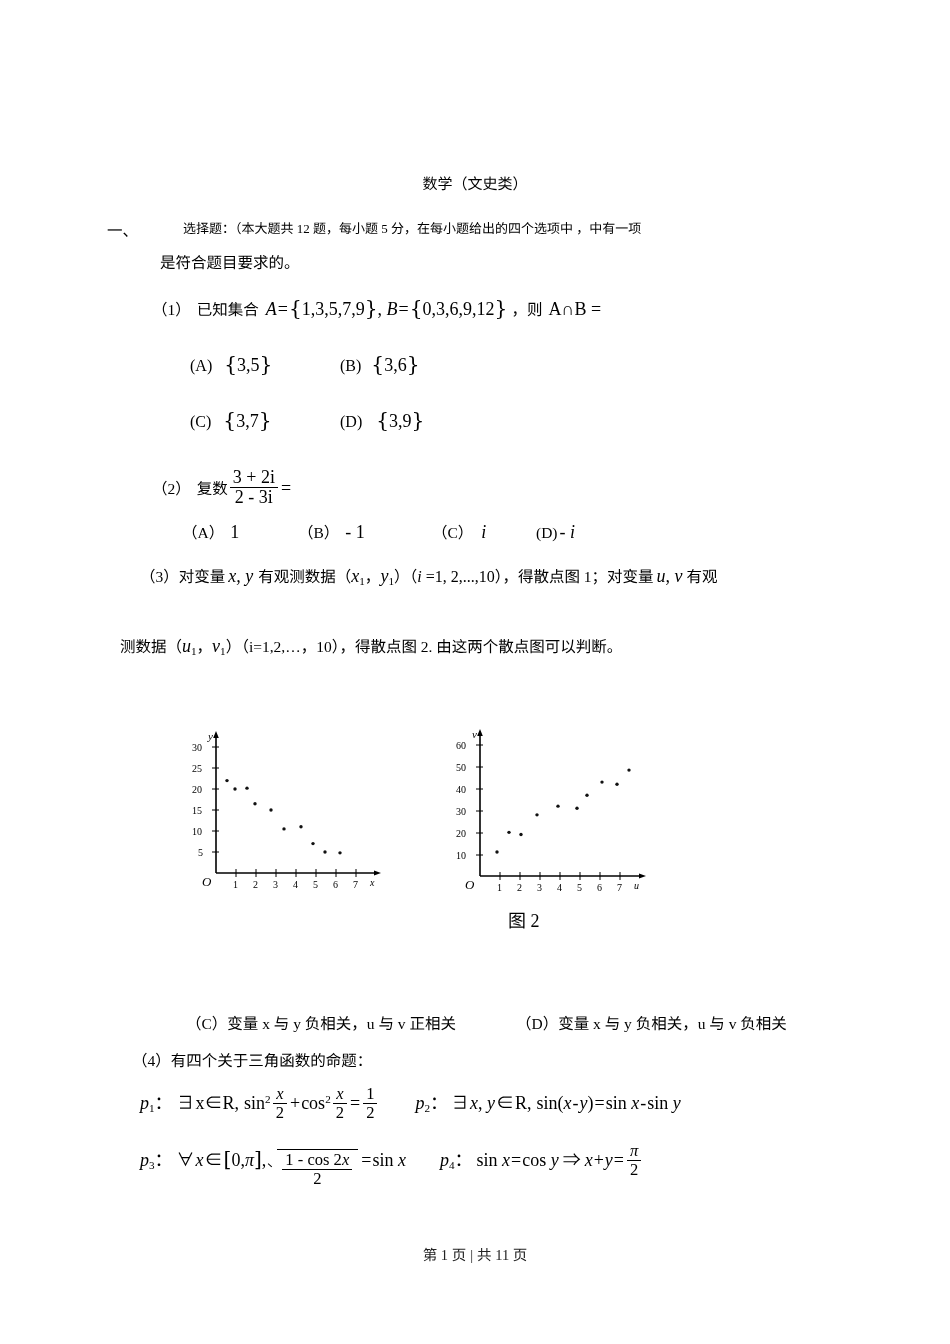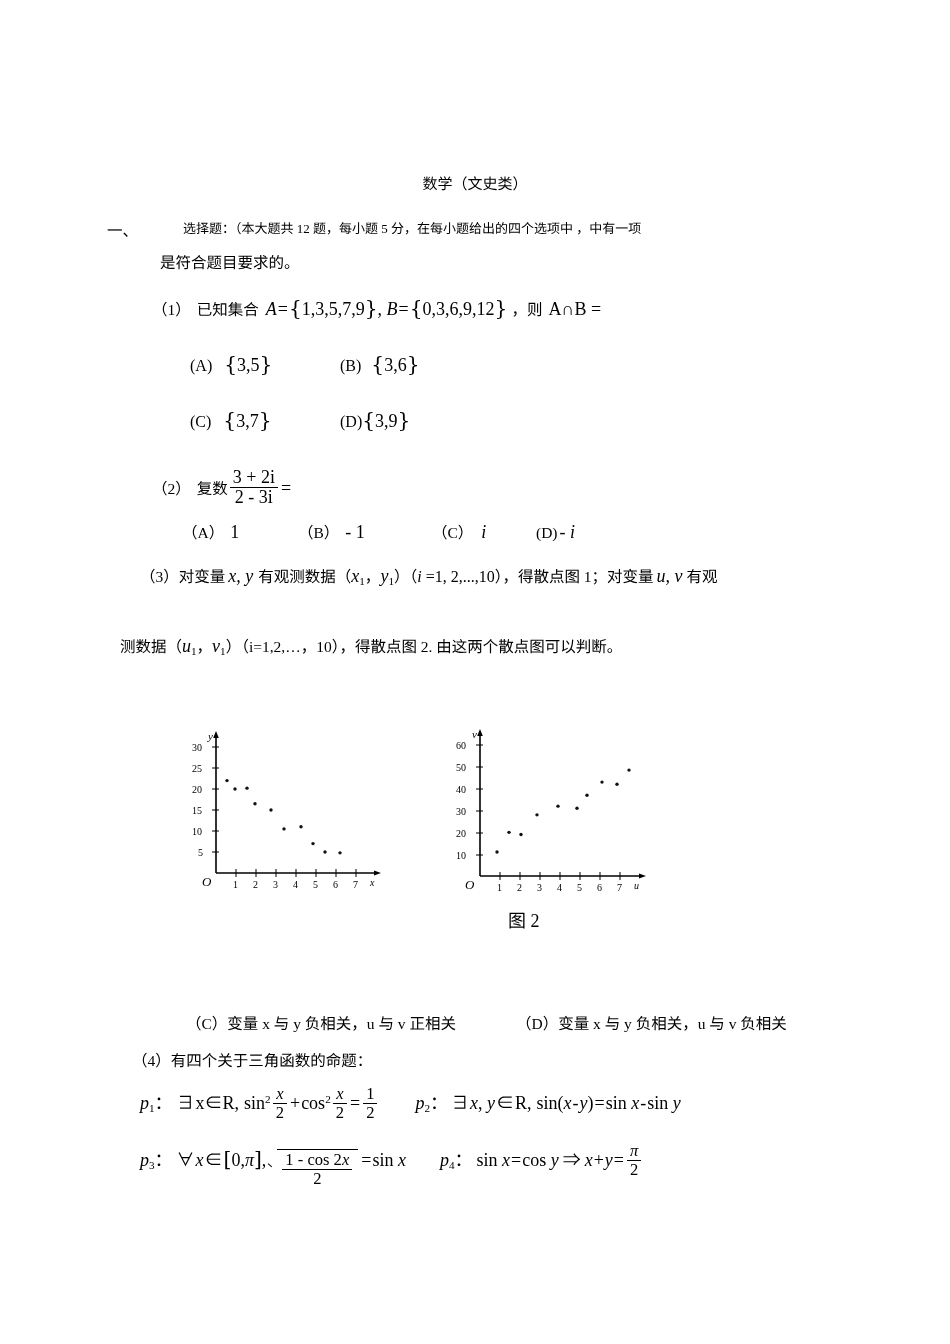--- a/index.html
+++ b/index.html
@@ -159,21 +159,21 @@
 
   <div class="q1-line">
     <span>（1）</span><span style="padding-left:6px">已知集合</span><span class="math" style="padding-left:7px"><span class="mi">A</span><span class="mo">=</span><span class="brace">{</span><span class="mn">1,3,5,7,9</span><span class="brace">}</span></span><span class="math">,&nbsp;</span><span class="math"><span class="mi">B</span><span class="mo">=</span><span class="brace">{</span><span class="mn">0,3,6,9,12</span><span class="brace">}</span></span><span style="padding-left:4px">，则</span><span class="math" style="padding-left:6px">A∩B =</span>
   </div>
 
   <div class="q1-opts">
     <div style="height:56px">
       <span class="opt-cell" style="width:150px"><span>(A)</span><span class="math" style="padding-left:12px"><span class="brace">{</span><span class="mn">3,5</span><span class="brace">}</span></span></span><span class="opt-cell"><span>(B)</span><span class="math" style="padding-left:10px"><span class="brace">{</span><span class="mn">3,6</span><span class="brace">}</span></span></span>
     </div>
     <div>
-      <span class="opt-cell" style="width:150px"><span>(C)</span><span class="math" style="padding-left:12px"><span class="brace">{</span><span class="mn">3,7</span><span class="brace">}</span></span></span><span class="opt-cell"><span>(D)</span><span class="math" style="padding-left:0"><span class="brace">{</span><span class="mn">3,9</span><span class="brace">}</span></span></span>
+      <span class="opt-cell" style="width:150px"><span>(C)</span><span class="math" style="padding-left:12px"><span class="brace">{</span><span class="mn">3,7</span><span class="brace">}</span></span></span><span class="opt-cell"><span>(D)</span><span class="math" style="padding-left:14px"><span class="brace">{</span><span class="mn">3,9</span><span class="brace">}</span></span></span>
     </div>
   </div>
 
   <div class="q2-line">
     <span>（2）</span><span style="padding-left:6px">复数</span><span class="math"><span class="frac"><span class="num mn">3 + 2i</span><span class="den mn">2 - 3i</span></span><span class="mo">=</span></span>
   </div>
 
   <div class="q2-opts">
     <span class="opt-cell" style="width:116px"><span>（A）</span><span class="math" style="padding-left:6px">1</span></span><span class="opt-cell" style="width:134px"><span>（B）</span><span class="math" style="padding-left:6px">- 1</span></span><span class="opt-cell" style="width:104px"><span>（C）</span><span class="math mi" style="padding-left:8px">i</span></span><span class="opt-cell"><span>(D)</span><span class="math mi" style="padding-left:2px">- i</span></span>
   </div>
@@ -311,14 +311,17 @@
   </div>
 
   <div class="q4-p12">
     <span class="math"><span class="mi">p</span><sub>1</sub><span>：</span><span class="mo" style="padding-left:4px">∃</span><span class="mn">x∈R,</span><span class="mn" style="padding-left:5px">sin</span><sup>2</sup><span class="frac frac-sm"><span class="num mi">x</span><span class="den mn">2</span></span><span class="mo">+</span><span class="mn">cos</span><sup>2</sup><span class="frac frac-sm"><span class="num mi">x</span><span class="den mn">2</span></span><span class="mo">=</span><span class="frac frac-sm"><span class="num mn">1</span><span class="den mn">2</span></span></span><span class="math" style="padding-left:36px"><span class="mi">p</span><sub>2</sub><span>：</span><span class="mo" style="padding-left:3px">∃</span><span class="mi">x</span><span class="mn">,&nbsp;</span><span class="mi">y</span><span class="mo">∈</span><span class="mn">R,</span><span class="mn" style="padding-left:5px">sin(</span><span class="mi">x</span><span class="mo">-</span><span class="mi">y</span><span class="mn">)</span><span class="mo">=</span><span class="mn">sin</span><span class="mi">&nbsp;x</span><span class="mo">-</span><span class="mn">sin</span><span class="mi">&nbsp;y</span></span>
   </div>
 
   <div class="q4-p34">
     <span class="math"><span class="mi">p</span><sub>3</sub><span>：</span><span class="mo" style="padding-left:4px">∀</span><span class="mi">x</span><span class="mo">∈</span><span class="mn brace">[</span><span class="mn">0,</span><span class="mi">π</span><span class="mn brace">]</span><span class="mn">,</span><span class="sqrt"><span class="radical"><span class="radsign"></span></span><span class="body"><span class="frac frac-sm" style="vertical-align:-0.5em"><span class="num mn">1 - cos 2<span class="mi">x</span></span><span class="den mn">2</span></span></span></span><span class="mo" style="padding-left:3px">=</span><span class="mn">sin</span><span class="mi">&nbsp;x</span></span><span class="math" style="padding-left:34px"><span class="mi">p</span><sub>4</sub><span>：</span><span class="mn" style="padding-left:4px">sin</span><span class="mi">&nbsp;x</span><span class="mo">=</span><span class="mn">cos</span><span class="mi">&nbsp;y</span><span class="mo" style="padding:0 4px">⇒</span><span class="mi">x</span><span class="mo">+</span><span class="mi">y</span><span class="mo">=</span><span class="frac frac-sm"><span class="num mi">π</span><span class="den mn">2</span></span></span>
   </div>
 
+  <div class="footer">
+    <span>第 1 页</span><span class="footer-sep">|</span><span>共 11 页</span>
+  </div>
 
 </div>
 
 </body></html>

